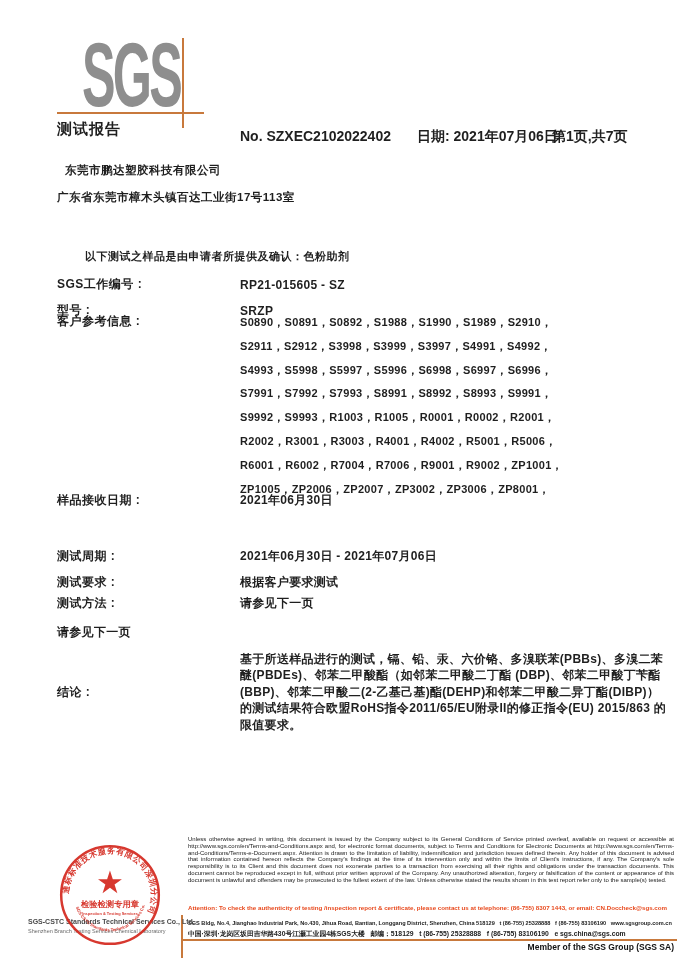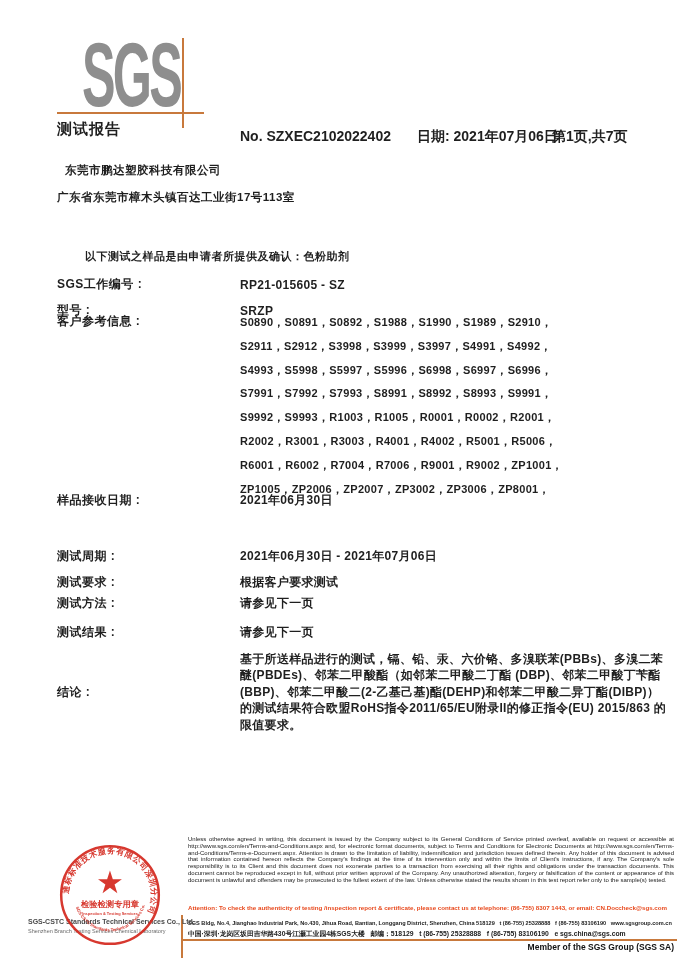--- a/index.html
+++ b/index.html
@@ -107,21 +107,20 @@
     <div class="flabel">测试要求 :</div>
     <div class="fvalue">根据客户要求测试</div>
   </div>
 
   <div class="abs frow" style="top:595px">
     <div class="flabel">测试方法 :</div>
     <div class="fvalue">请参见下一页</div>
   </div>
 
   <div class="abs frow" style="top:624px">
-    <div class="flabel">测试结果 :</div>
     <div class="fvalue">请参见下一页</div>
   </div>
 
   <div class="abs frow" style="top:651px">
     <div class="flabel">结论 :</div>
     <div class="fvalue conclusion-value">基于所送样品进行的测试，镉、铅、汞、六价铬、多溴联苯(PBBs)、多溴二苯醚(PBDEs)、邻苯二甲酸酯（如邻苯二甲酸二丁酯 (DBP)、邻苯二甲酸丁苄酯(BBP)、邻苯二甲酸二(2-乙基己基)酯(DEHP)和邻苯二甲酸二异丁酯(DIBP)）的测试结果符合欧盟RoHS指令2011/65/EU附录II的修正指令(EU) 2015/863 的限值要求。</div>
   </div>
 
   <svg class="abs stamp-svg" viewBox="0 0 104 104">
     <circle cx="52" cy="52" r="47" fill="none" stroke="#d4281e" stroke-width="2.4"></circle>

